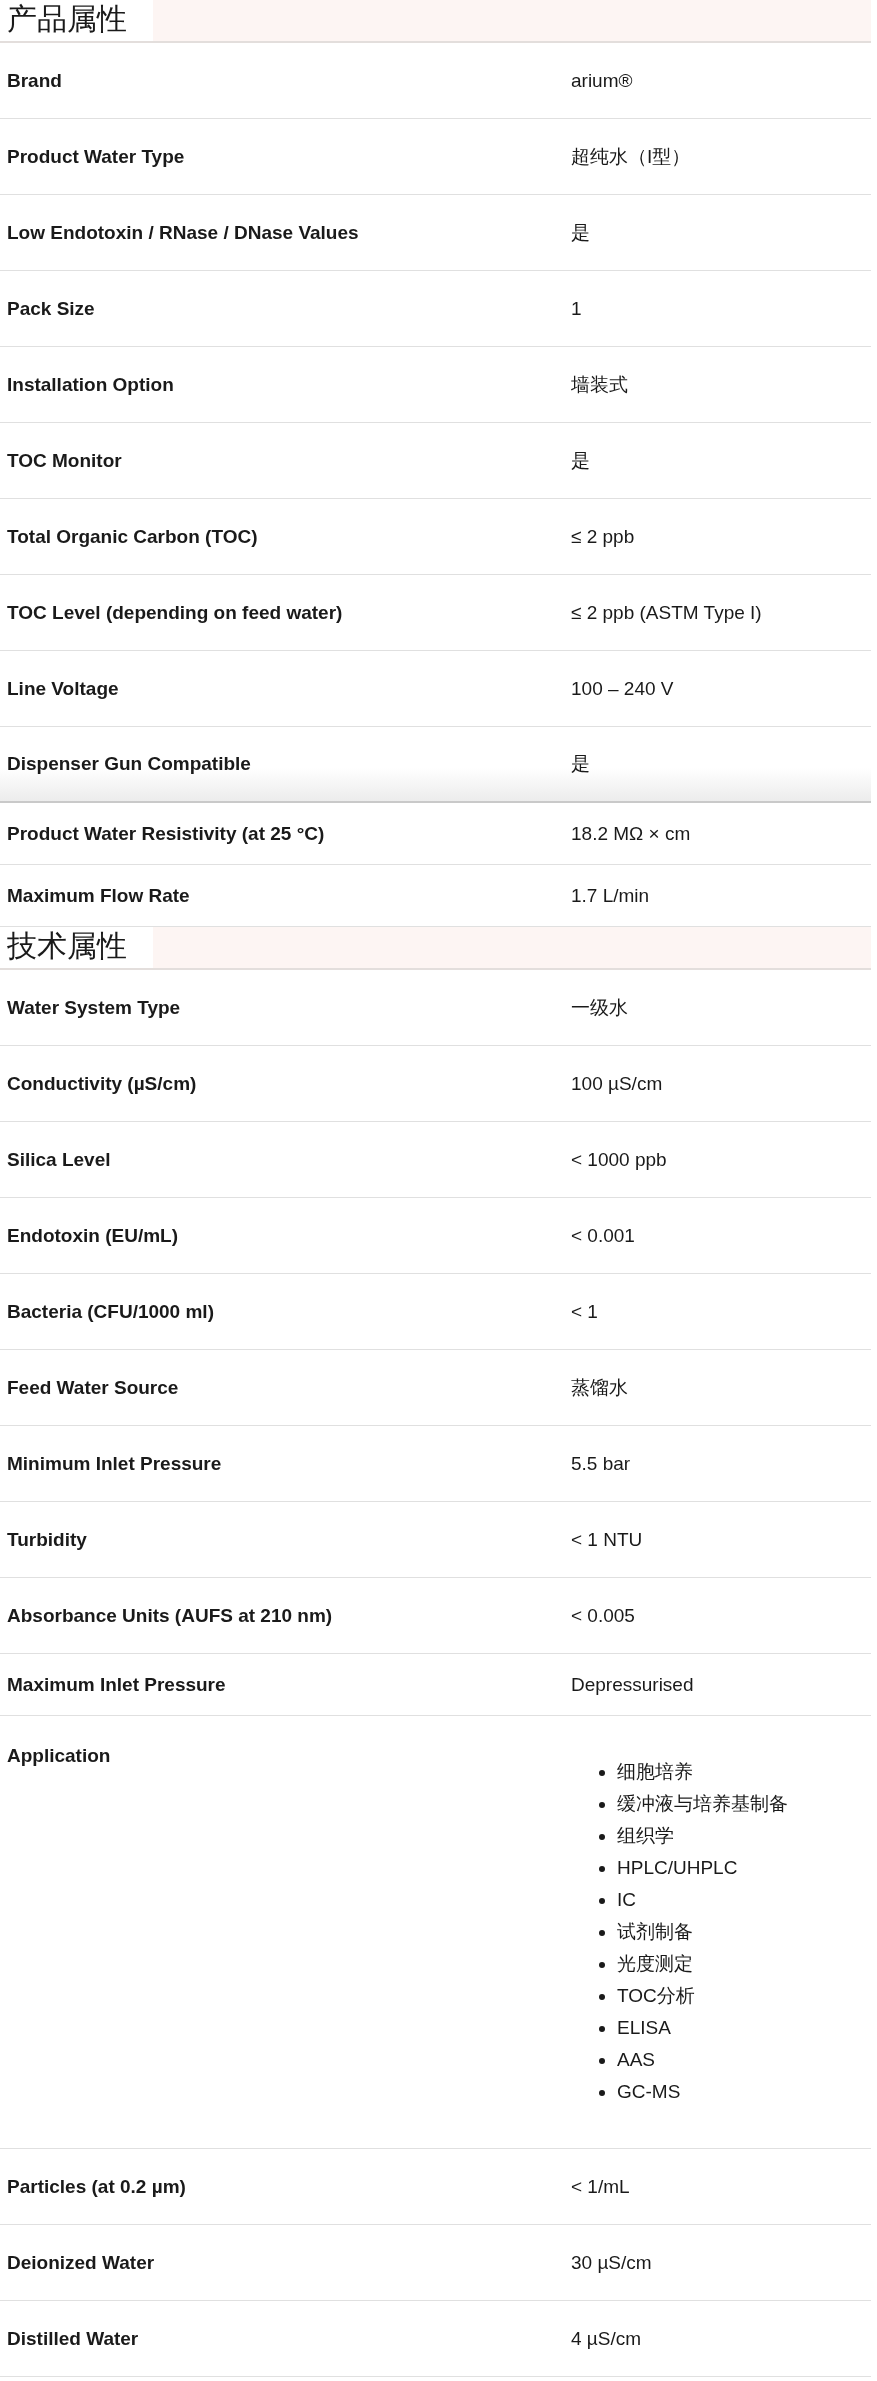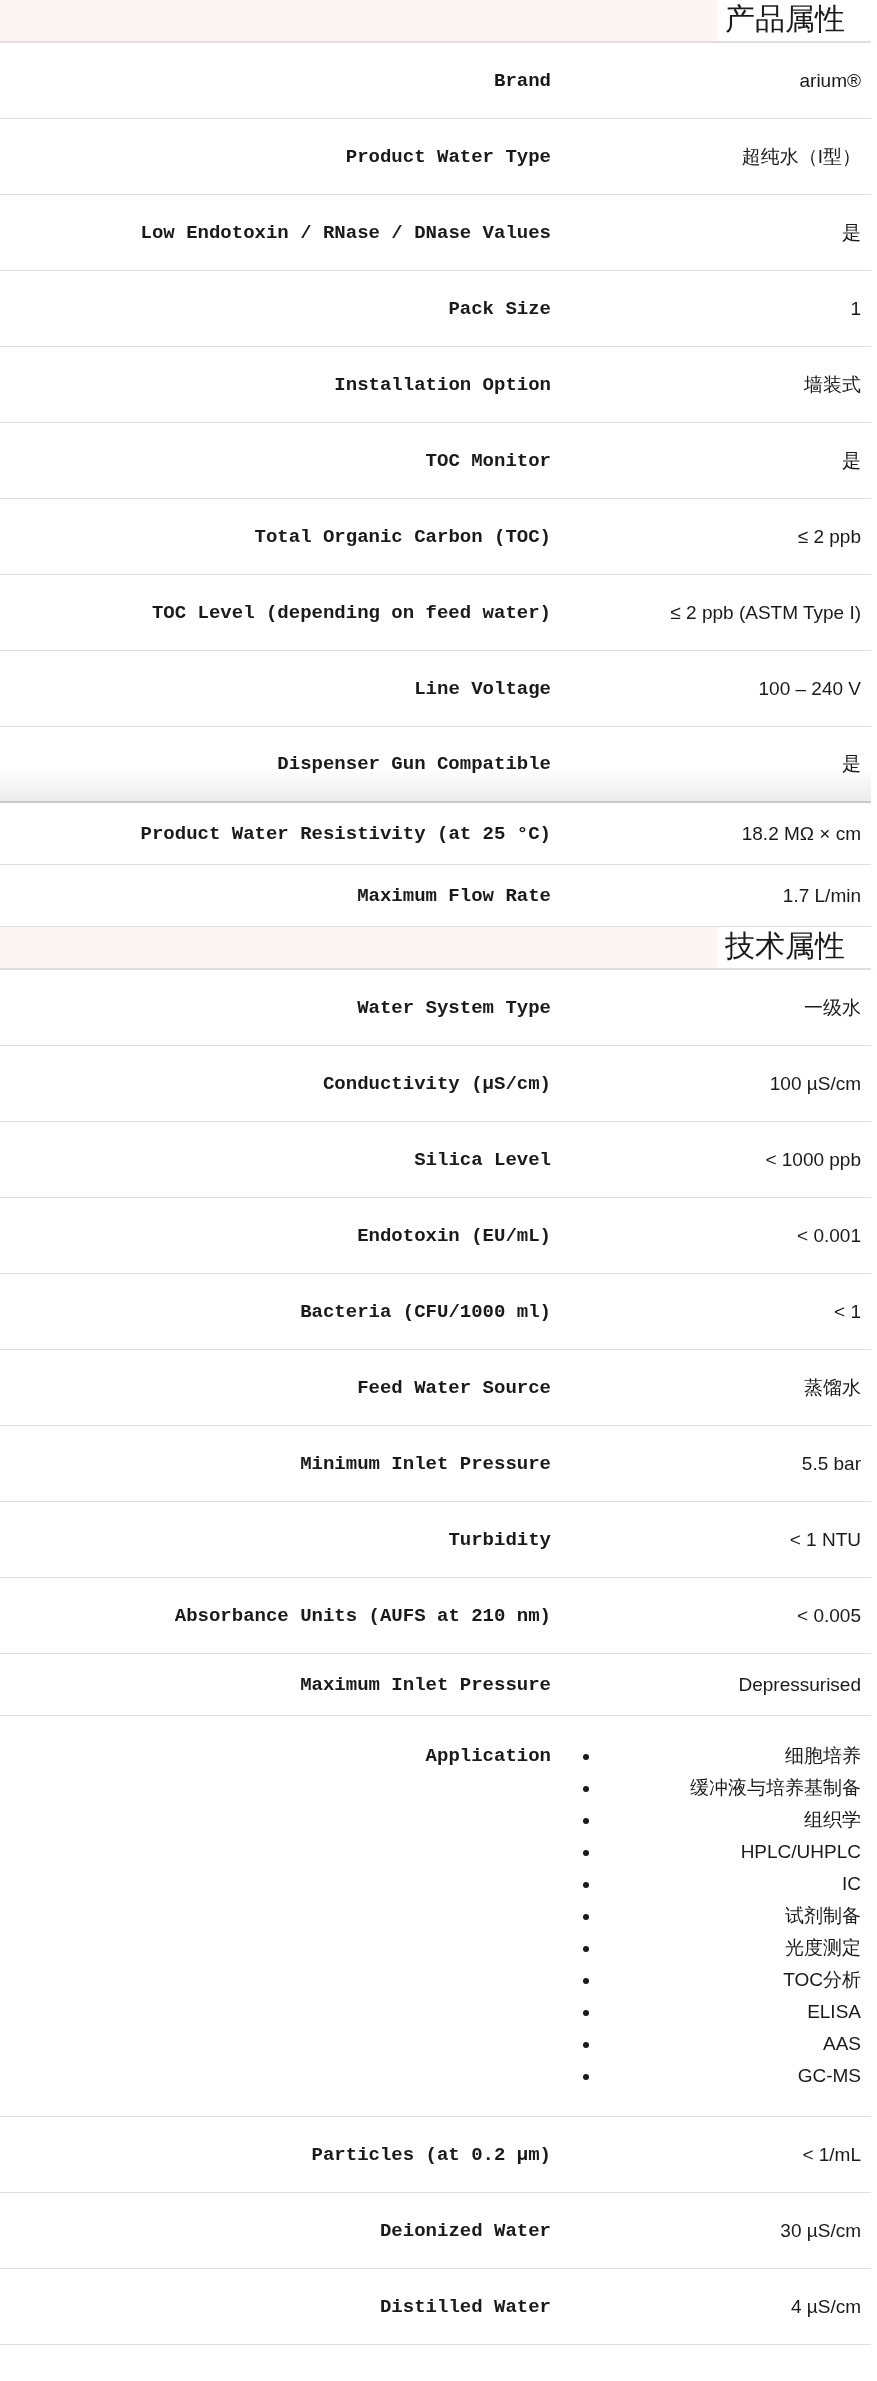--- a/index.html
+++ b/index.html
@@ -14,21 +14,20 @@
   body{
     width:877px;
     background:#ffffff;
     font-family:"Liberation Sans","DejaVu Sans",sans-serif;
     color:var(--text);
     -webkit-font-smoothing:antialiased;
   }
   .page{
     width:773px;
     background:#ffffff;
-    text-align:right;
   }
   .inner{
     width:871px; 
   }
   .heading-band{
     background:var(--bg-page);
     border-bottom:2px solid #e3dedc;
     overflow:hidden;
   }
   .section-title{
@@ -62,32 +61,32 @@
   .spec-row.has-list{
     align-items:flex-start;
     padding:24px 0;
   }
   .spec-row.has-list .spec-label{
     line-height:32px;
   }
   .spec-label{
     width:571px;
     min-width:571px;
+    padding-left:7px;
     padding-right:20px;
     font-weight:700;
     line-height:24px;
-    font-family:Liberation Mono, monospace;
   }
   .spec-value{
     flex:1;
     line-height:24px;
     padding-right:10px;
   }
   .spec-list{
-    margin:0;
+    margin:16px;
     padding-left:30px;
     list-style:disc;
   }
   .spec-list li{
     line-height:32px;
     font-size:19px;
   }
 </style>
 </head>
 <body>

